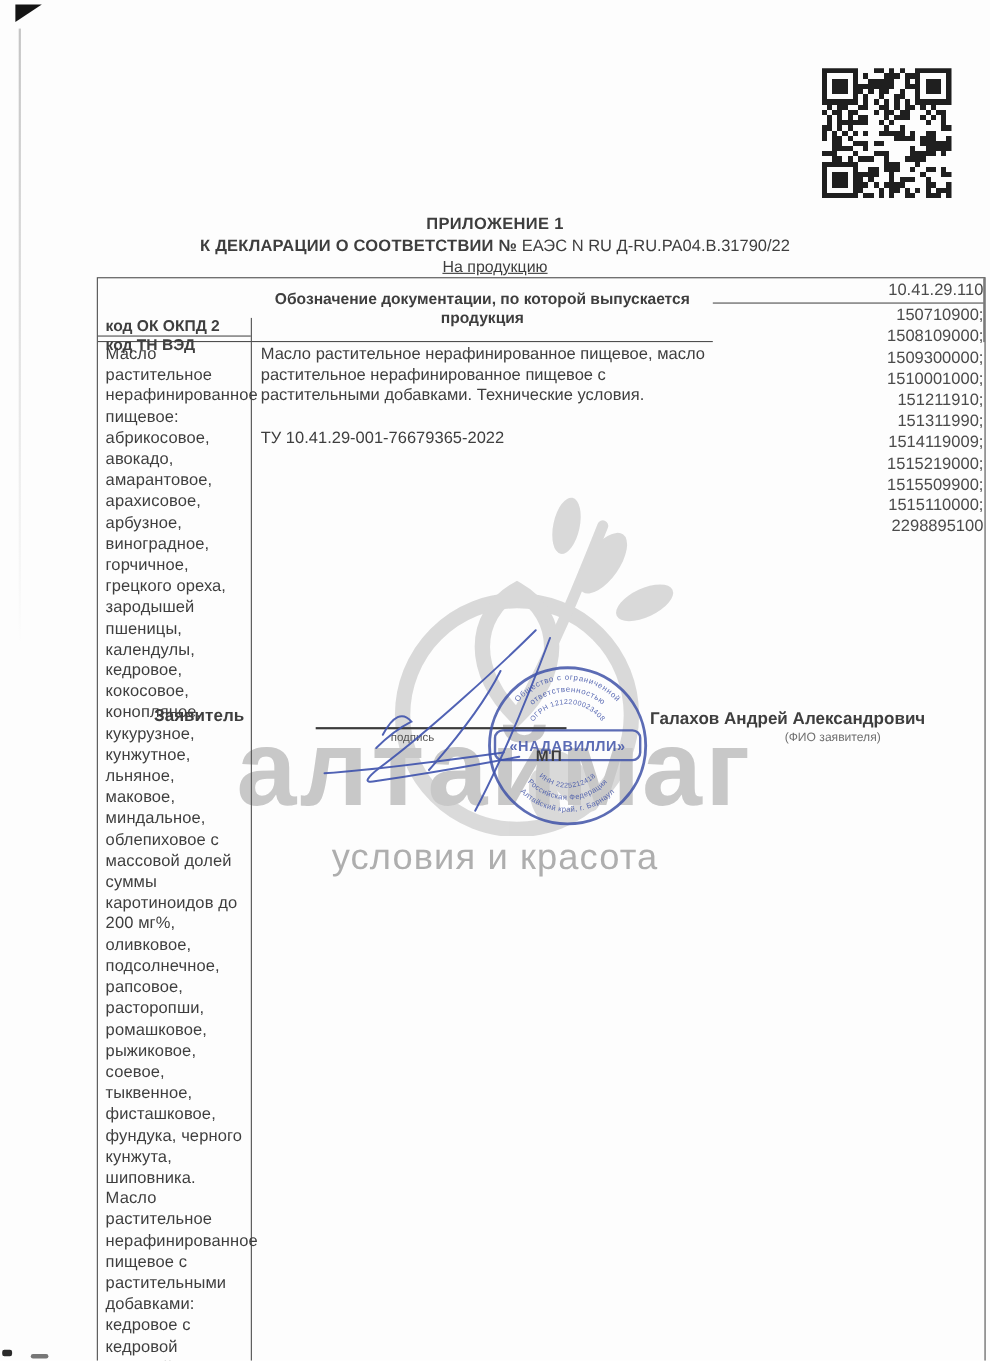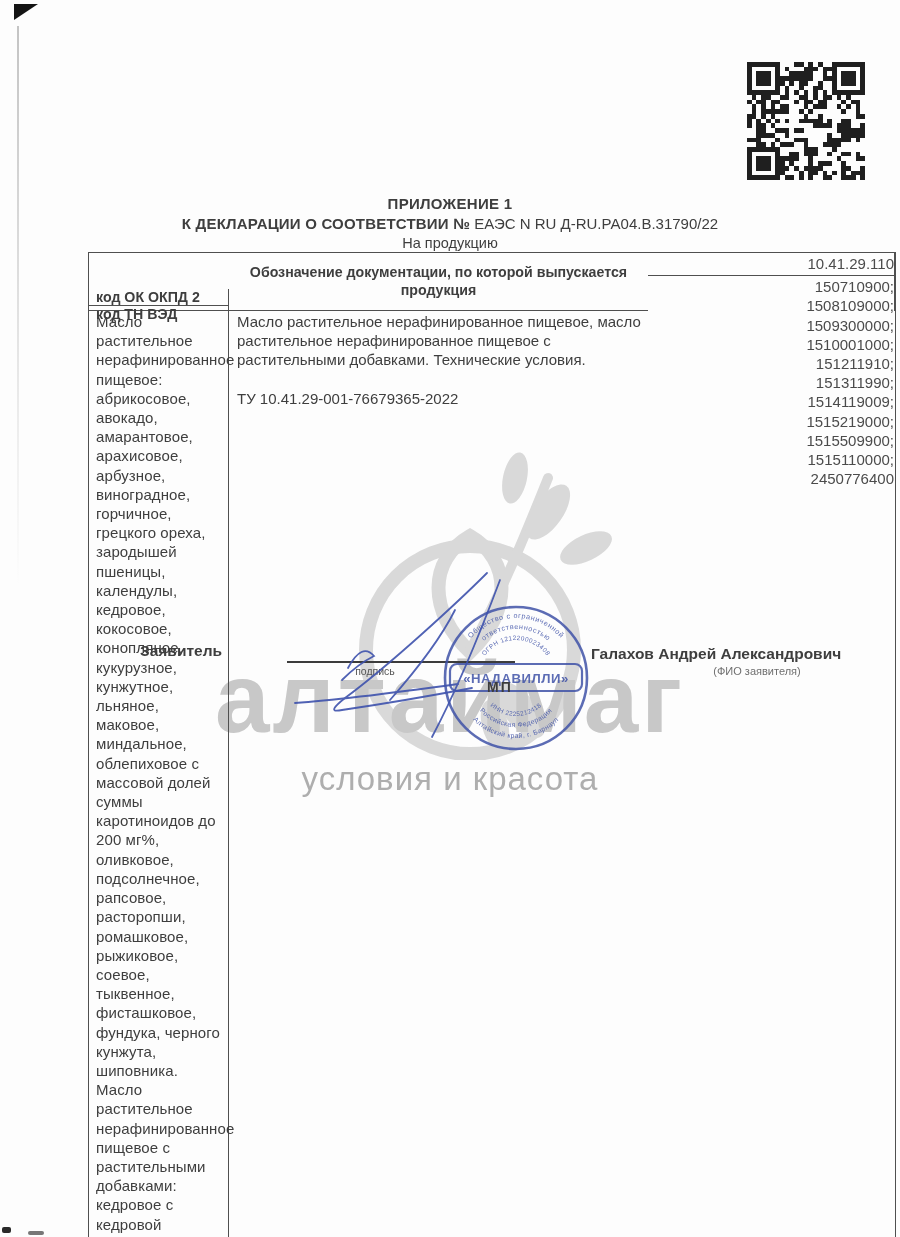--- a/index.html
+++ b/index.html
@@ -12,21 +12,21 @@
     border-top:16px solid #141414; border-right:24px solid transparent; }
   .edge-line { position:absolute; left:17px; top:26px; width:2px; height:560px; z-index:0;
     background:linear-gradient(#c4c4c4, rgba(200,200,200,0)); }
   .bottom-dot1 { position:absolute; left:2px; top:1227px; width:9px; height:6px; background:#2a2a2a; border-radius:2px; z-index:0; }
   .bottom-dot2 { position:absolute; left:28px; top:1231px; width:16px; height:4px; background:#4a4a4a; opacity:.75; border-radius:2px; z-index:0; }
   
   .h-line { position:absolute; left:0; right:0; text-align:center; z-index:3; }
   .h1 { top:195px; font-size:15px; font-weight:bold; letter-spacing:.3px; }
   .h2 { top:215px; font-size:15px; }
   .h2 b { letter-spacing:.2px; }
-  .h3 { top:235px; font-size:14.5px; }
+  .h3 { top:235px; font-size:14.5px;text-decoration:underline; }
   
   .qr { position:absolute; left:747px; top:62px; z-index:2; }
   
   .doc-table {
     position:absolute; left:88px; top:252px; width:806px; z-index:3;
     display:grid; grid-template-columns:140px 419px 1fr; grid-template-rows:58px auto;
     border:1px solid #4f4f4f; background:transparent;
   }
   .th { font-weight:bold; font-size:14.2px; line-height:17.5px; text-align:center;
     display:flex; align-items:center; justify-content:center; padding:2px 8px; }
@@ -350,21 +350,21 @@
         <div>150710900;</div>
         <div>1508109000;</div>
         <div>1509300000;</div>
         <div>1510001000;</div>
         <div>151211910;</div>
         <div>151311990;</div>
         <div>1514119009;</div>
         <div>1515219000;</div>
         <div>1515509900;</div>
         <div>1515110000;</div>
-        <div>2450776400</div>
+        <div>2298895100</div>
       </div>
     </div>
     <div class="td td2">Масло растительное нерафинированное пищевое: абрикосовое, авокадо, амарантовое, арахисовое, арбузное, виноградное, горчичное, грецкого ореха, зародышей пшеницы, календулы, кедровое, кокосовое, конопляное, кукурузное, кунжутное, льняное, маковое, миндальное, облепиховое с массовой долей суммы каротиноидов до 200 мг%, оливковое, подсолнечное, рапсовое, расторопши, ромашковое, рыжиковое, соевое, тыквенное, фисташковое, фундука, черного кунжута, шиповника. Масло растительное нерафинированное пищевое с растительными добавками: кедровое с кедровой живицей до 20%.</div>
     <div class="td td3">
       <p>Масло растительное нерафинированное пищевое, масло растительное нерафинированное пищевое с растительными добавками. Технические условия.</p>
       <p class="tu">ТУ 10.41.29-001-76679365-2022</p>
     </div>
   </div>
 
   <div class="applicant-label">Заявитель</div>

